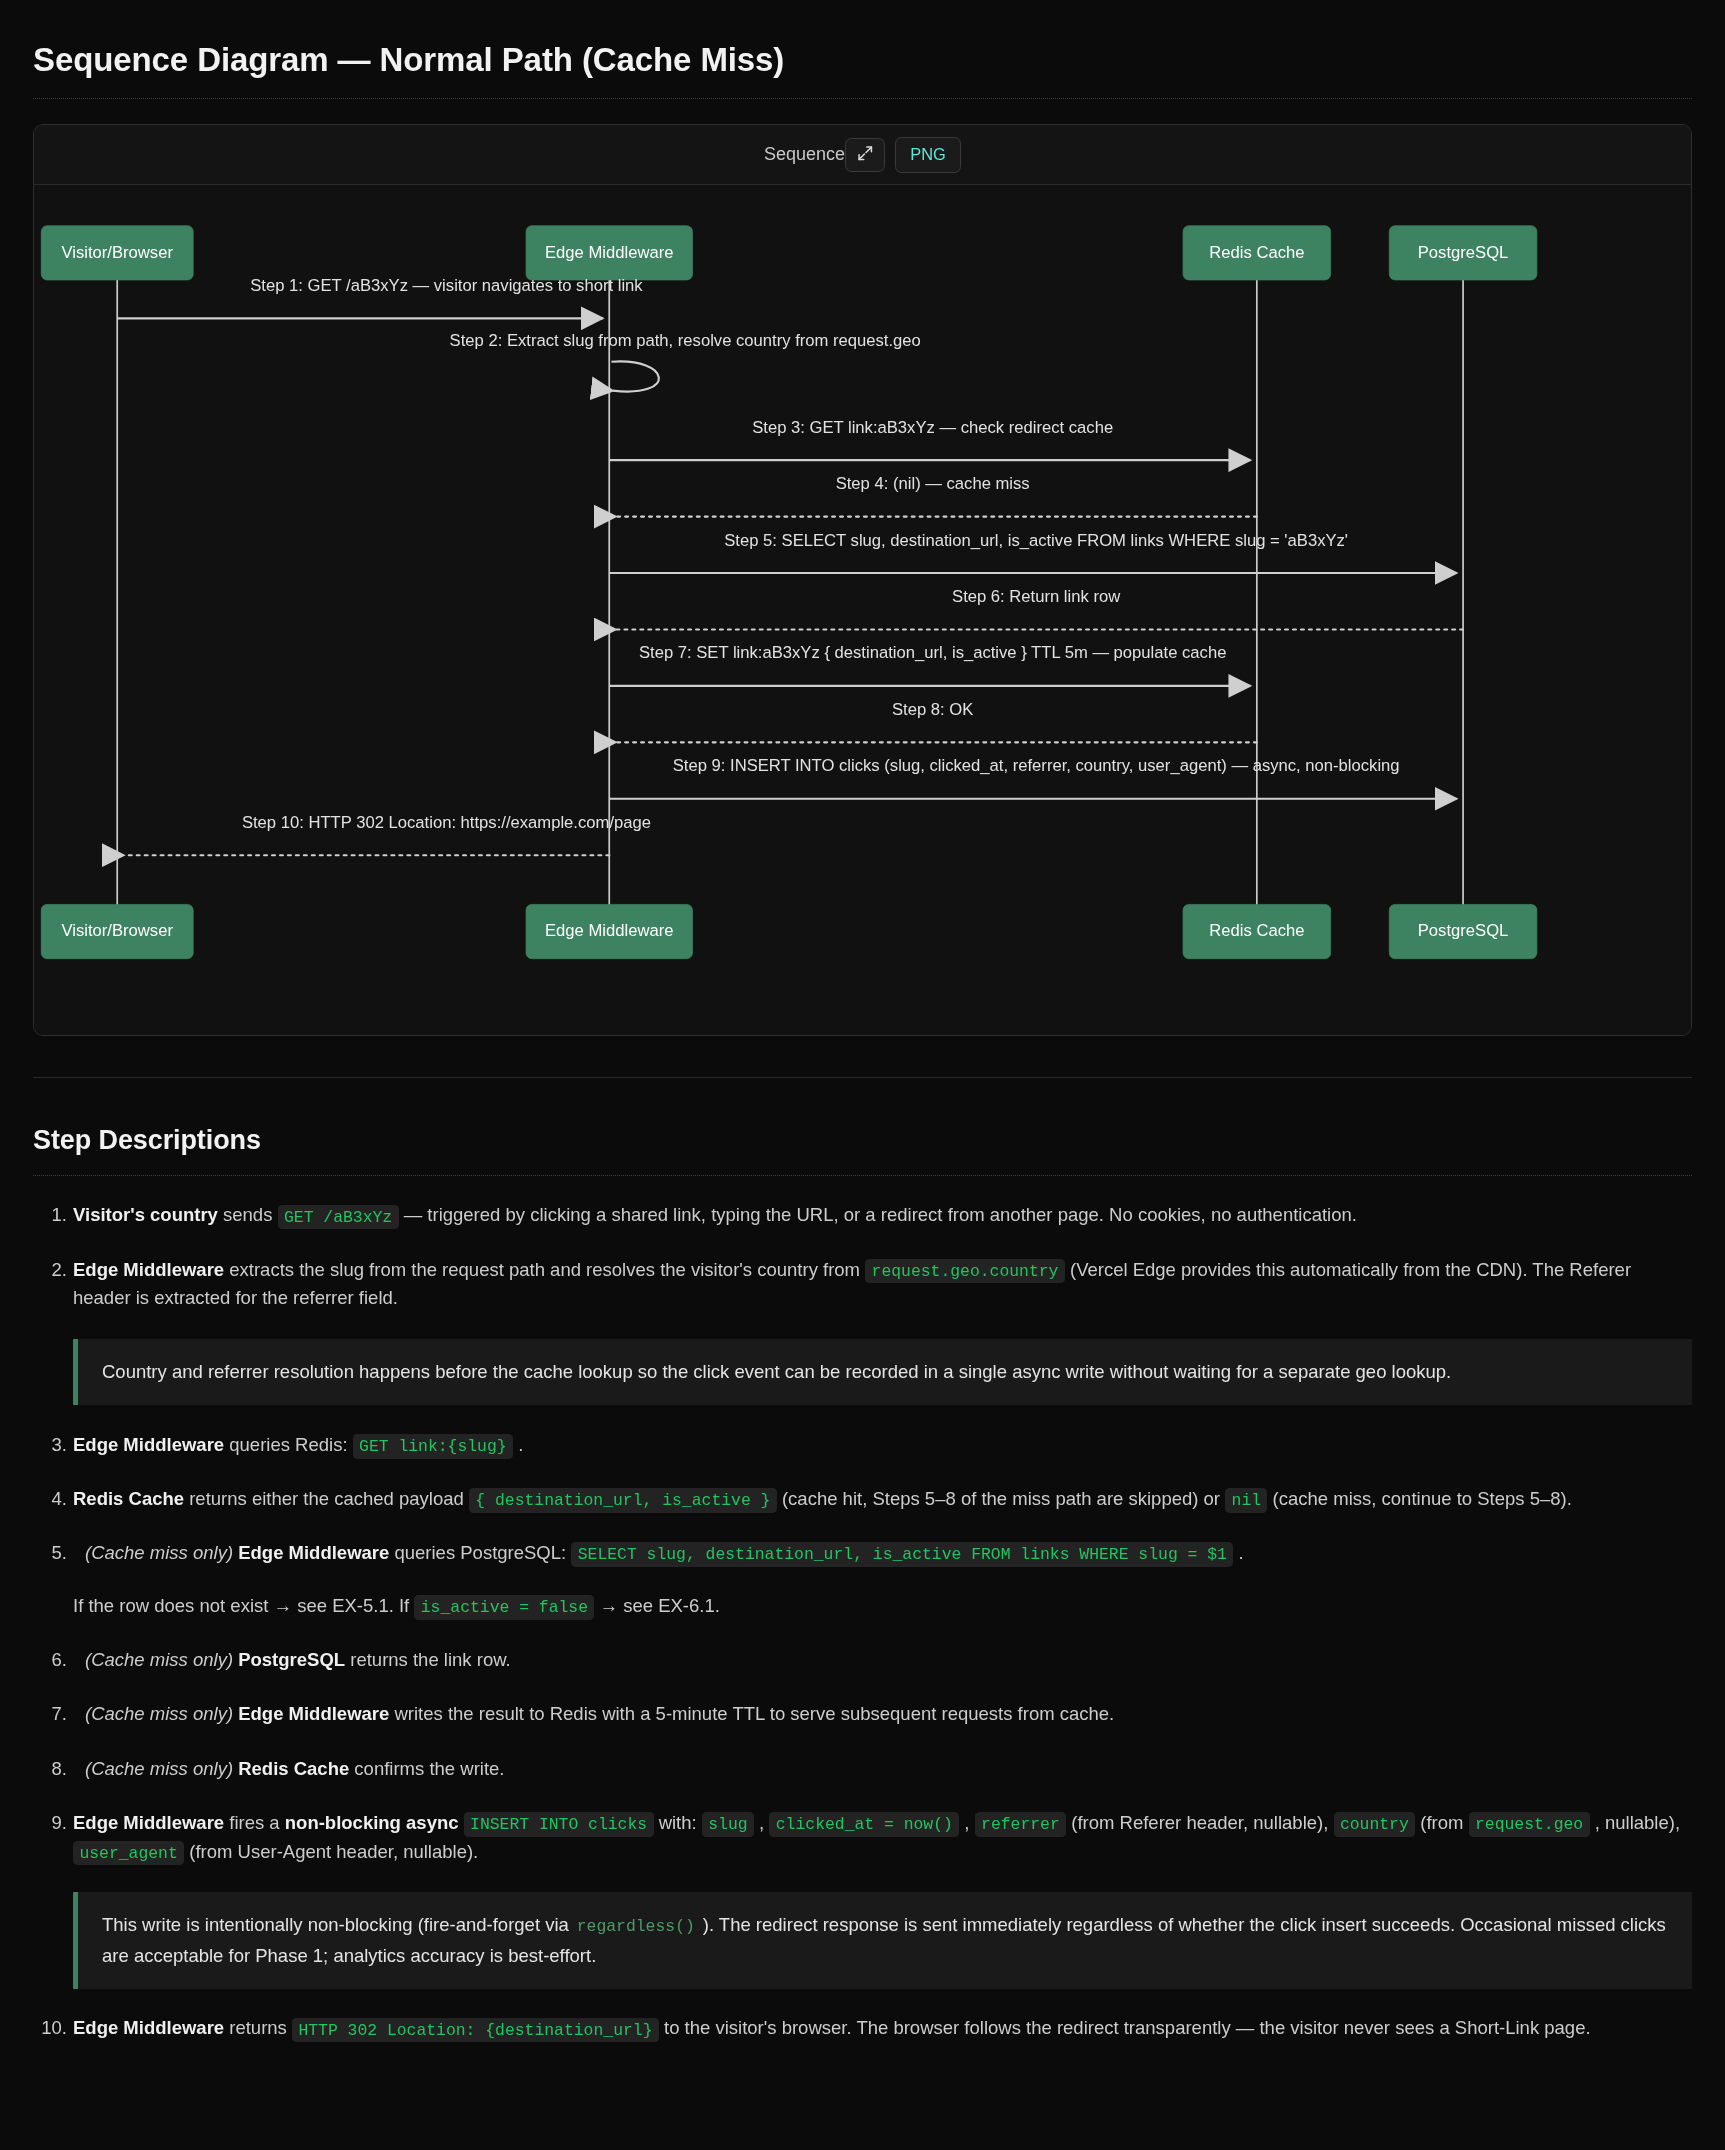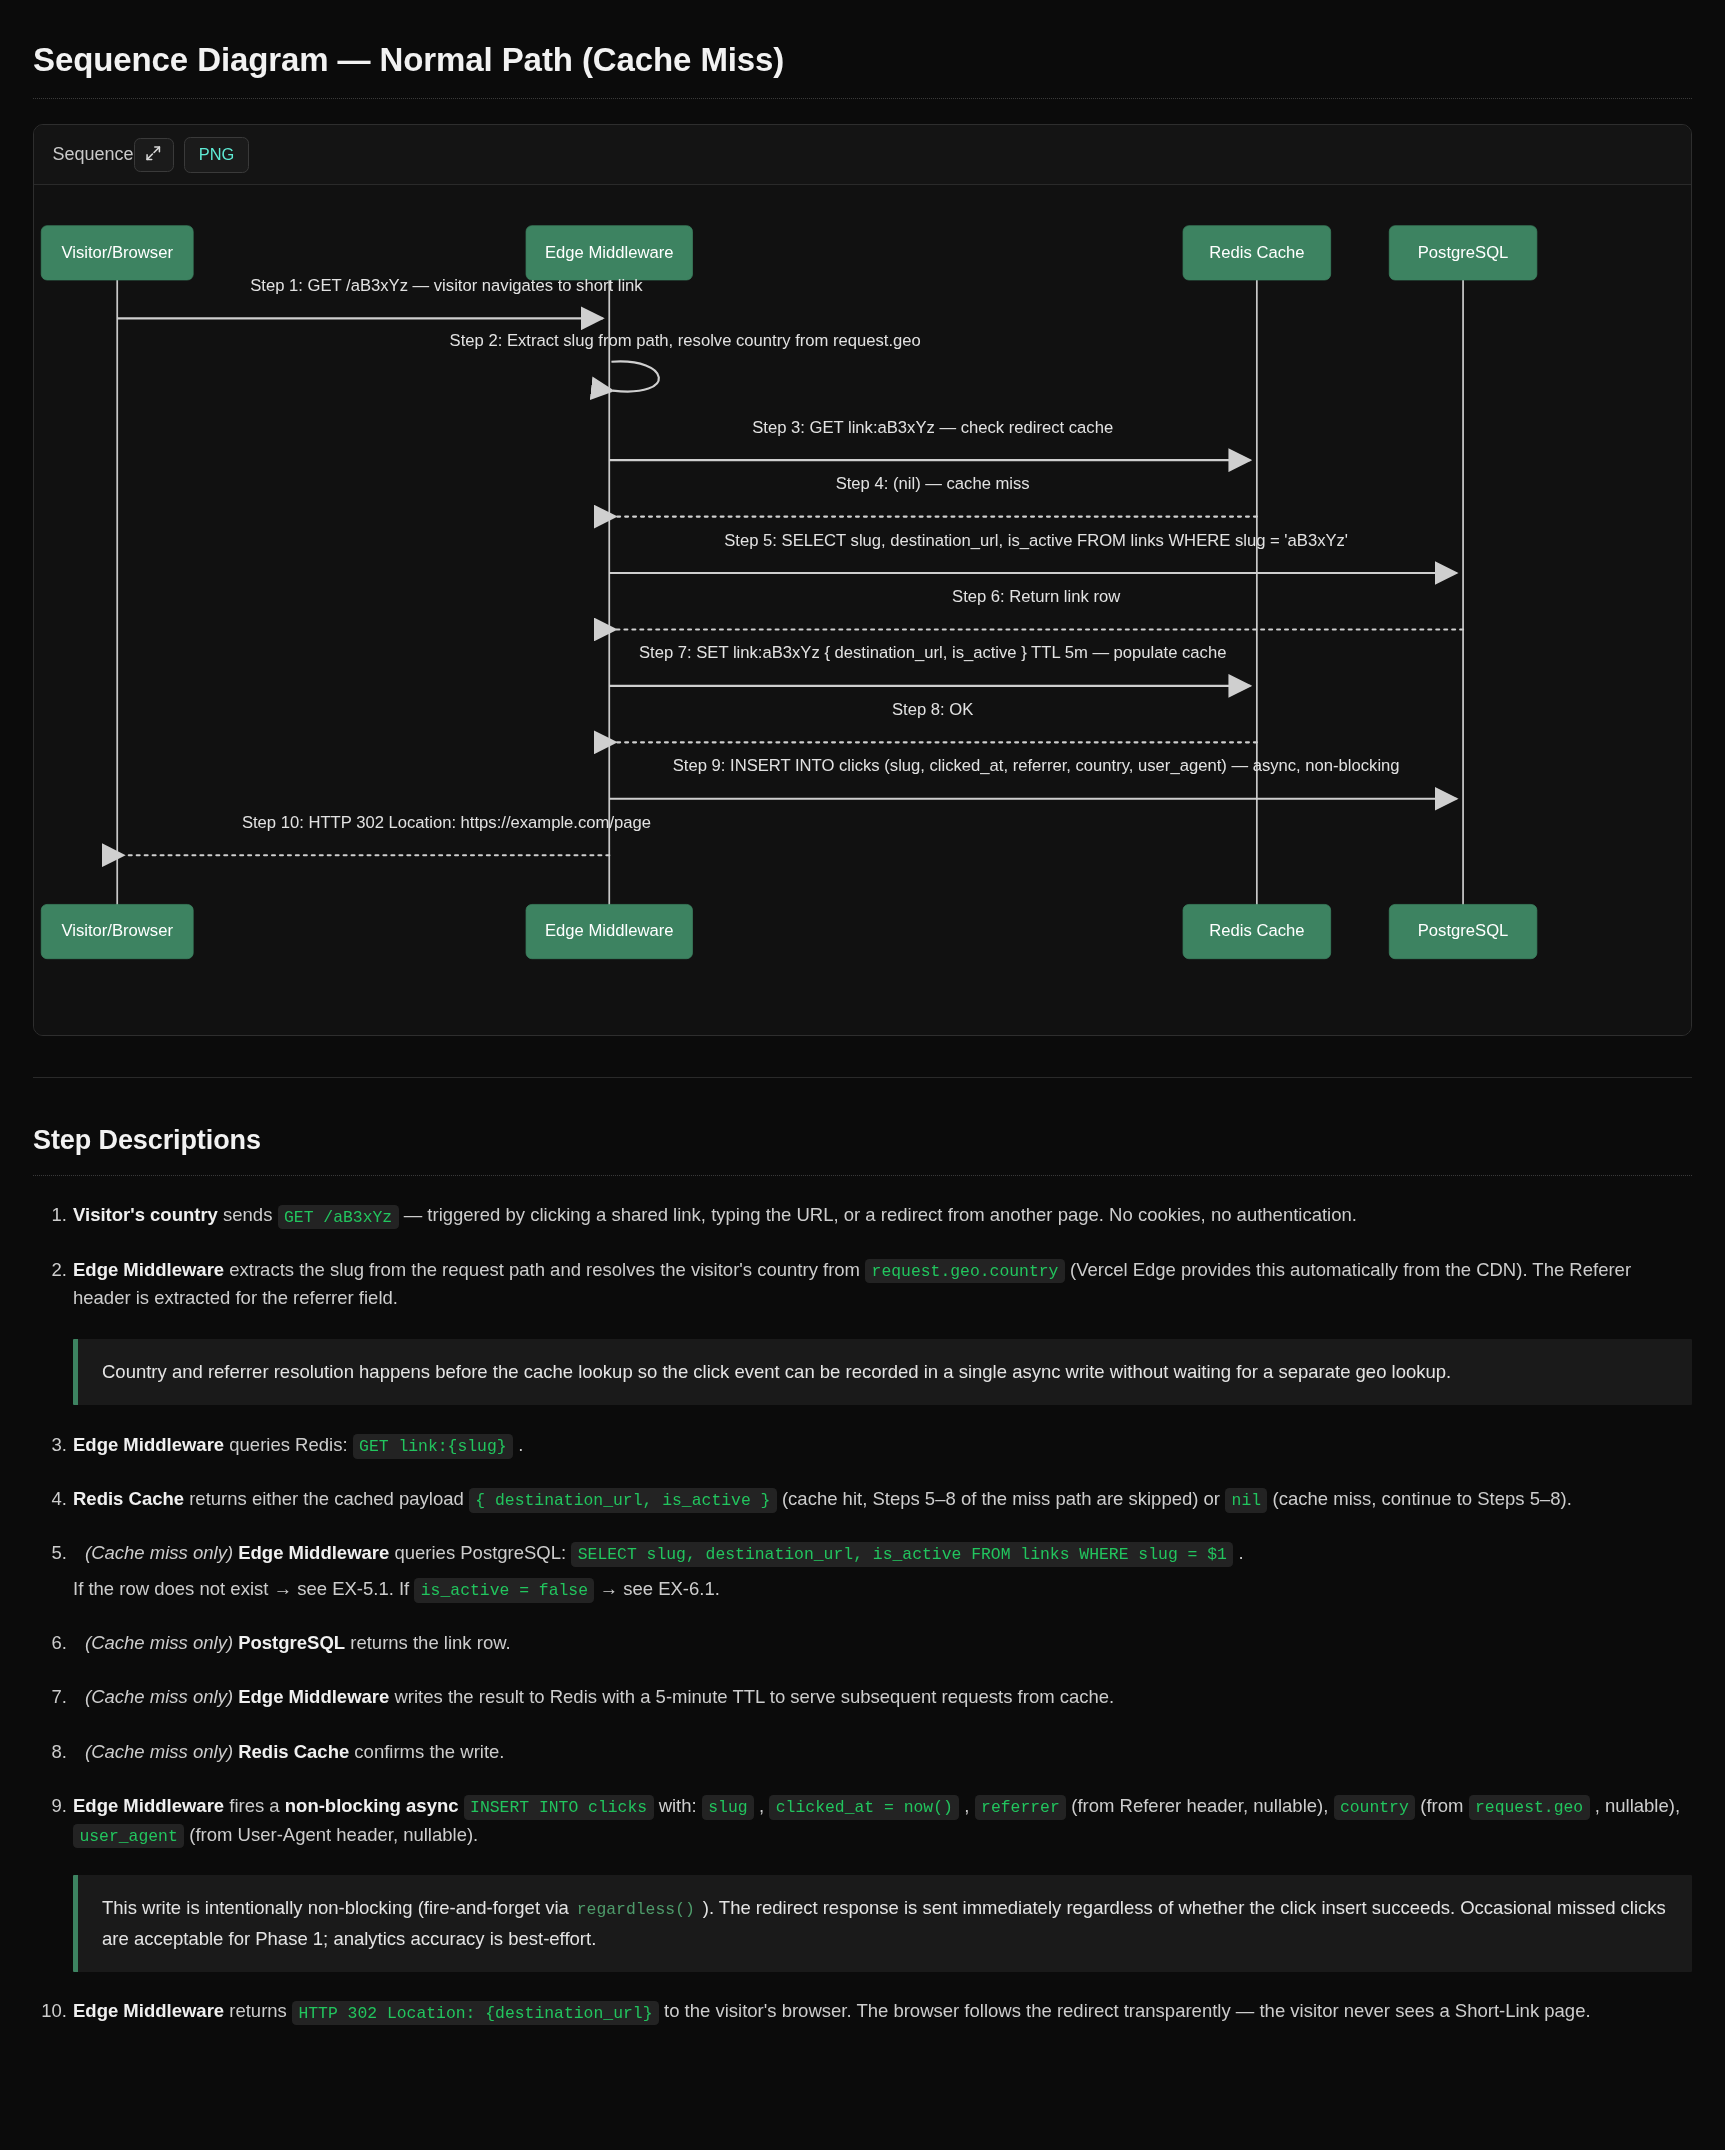--- a/index.html
+++ b/index.html
@@ -41,21 +41,21 @@
   
   .card {
     border: 0.7px solid #2e2e2e;
     border-radius: 10px;
     background: #131313;
     overflow: hidden;
   }
   .card-head {
     display: flex;
     align-items: center;
-    justify-content: flex-start;
+    justify-content: center;
     padding: 11.4px 18.5px;
     background: #141414;
     border-bottom: 0.7px solid #2a2a2a;
   }
   .card-head-title {
     font-size: 18px;
     color: #c9c9c9;
   }
   .card-head-actions { display: flex; gap: 10px; align-items: center; }
   .icon-btn {
@@ -130,21 +130,21 @@
     color: #cdcdcd;
     font-size: 18.5px;
     line-height: 1.55;
   }
   .step-text b, .step-text strong { color: #f0f0f0; font-weight: 700; }
   .step-text i, .step-text em { color: #cdcdcd; font-style: italic; margin-left: 12px; }
   .sub-line {
     color: #cdcdcd;
     font-size: 18.5px;
     line-height: 1.55;
-    margin-top: 7px;
+    margin-top: 24px;
   }
   code.inline {
     font-family: "Liberation Mono", monospace;
     font-size: 16.4px;
     color: #22c55e;
     background: #232323;
     border-radius: 4.3px;
     padding: 2.8px 6.4px;
     white-space: nowrap;
   }

